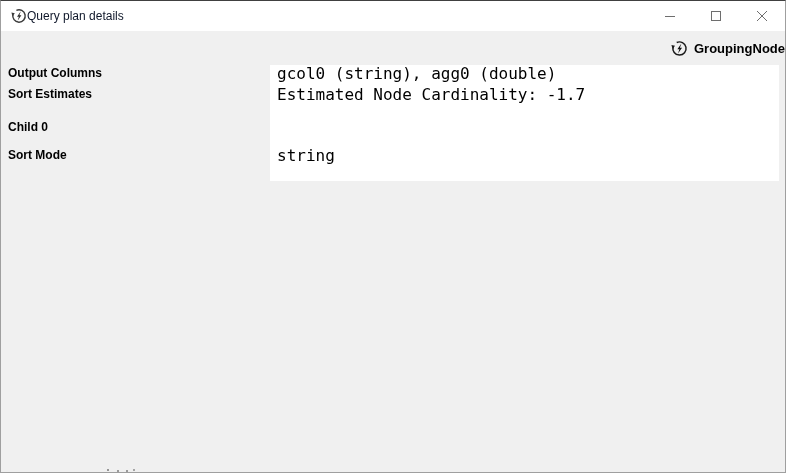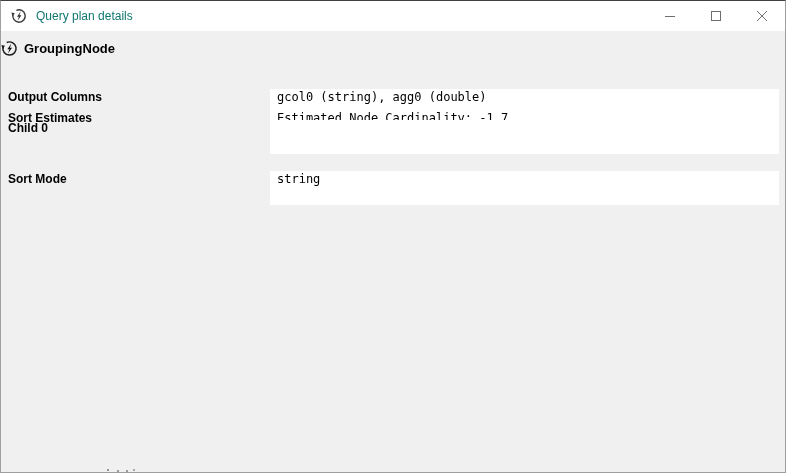--- a/index.html
+++ b/index.html
@@ -16,50 +16,50 @@
     border-bottom: 1px solid #9f9f9f;
     background: #f0f0f0;
   }
   .titlebar {
     position: absolute; left: 0; top: 0; right: 0; height: 30px;
     background: #ffffff;
     display: flex; align-items: center;
   }
   .titlebar-icon { margin-left: 10px; width: 16px; height: 16px; flex: none; }
   .titlebar-title {
-    margin-left: 9px; font-size: 12px; color: #0f766e;
+    font-size: 12px; color: #0f172a;
     white-space: nowrap; flex: 1;
   }
   .caption-btn {
     width: 46px; height: 30px; flex: none;
     display: flex; align-items: center; justify-content: center;
     cursor: default;
   }
   .node-header {
     position: absolute; left: 0; right: 0; top: 39px; height: 17px;
-    display: flex; align-items: center; justify-content: flex-start; gap: 6px;
+    display: flex; align-items: center; justify-content: flex-end; gap: 6px;
   }
   .node-header-icon { width: 17px; height: 17px; flex: none; }
   .node-header-title { font-size: 13px; font-weight: bold; color: #000000; }
-  .row { position: absolute; left: 0; right: 0; height: 17px; margin-top: 24px; }
+  .row { position: absolute; left: 0; right: 0; height: 17px; }
   .row-label {
     position: absolute; left: 7px; top: 0; height: 17px; line-height: 17px;
     font-size: 12px; font-weight: bold; color: #000000; white-space: nowrap;
   }
   .row-field {
     position: absolute; left: 269px; width: 509px; top: 0; height: 34px;
     box-sizing: border-box; padding-left: 7px;
     background: #ffffff; color: #000000;
     font-family: "DejaVu Sans Mono", monospace;
-    font-size: 12px; line-height: 17px;
+    font-size: 16px; line-height: 17px;
     white-space: nowrap; overflow: hidden;
   }
   .row-1 { top: 64px; }
   .row-2 { top: 85px; }
-  .row-3 { top: 95px; }
+  .row-3 { top: 118px; }
   .row-4 { top: 126px; }
   .row-5 { top: 146px; border-radius: 8px; }
   .edge-artifact {
     position: absolute; left: 106px; top: 468px; width: 2px; height: 2px;
     background: #969696;
     box-shadow: 10px 1px 0 #9b9b9b, 19px 1px 0 #9b9b9b, 26px 0 0 #a5a5a5;
   }
 </style>
 </head>
 <body>

